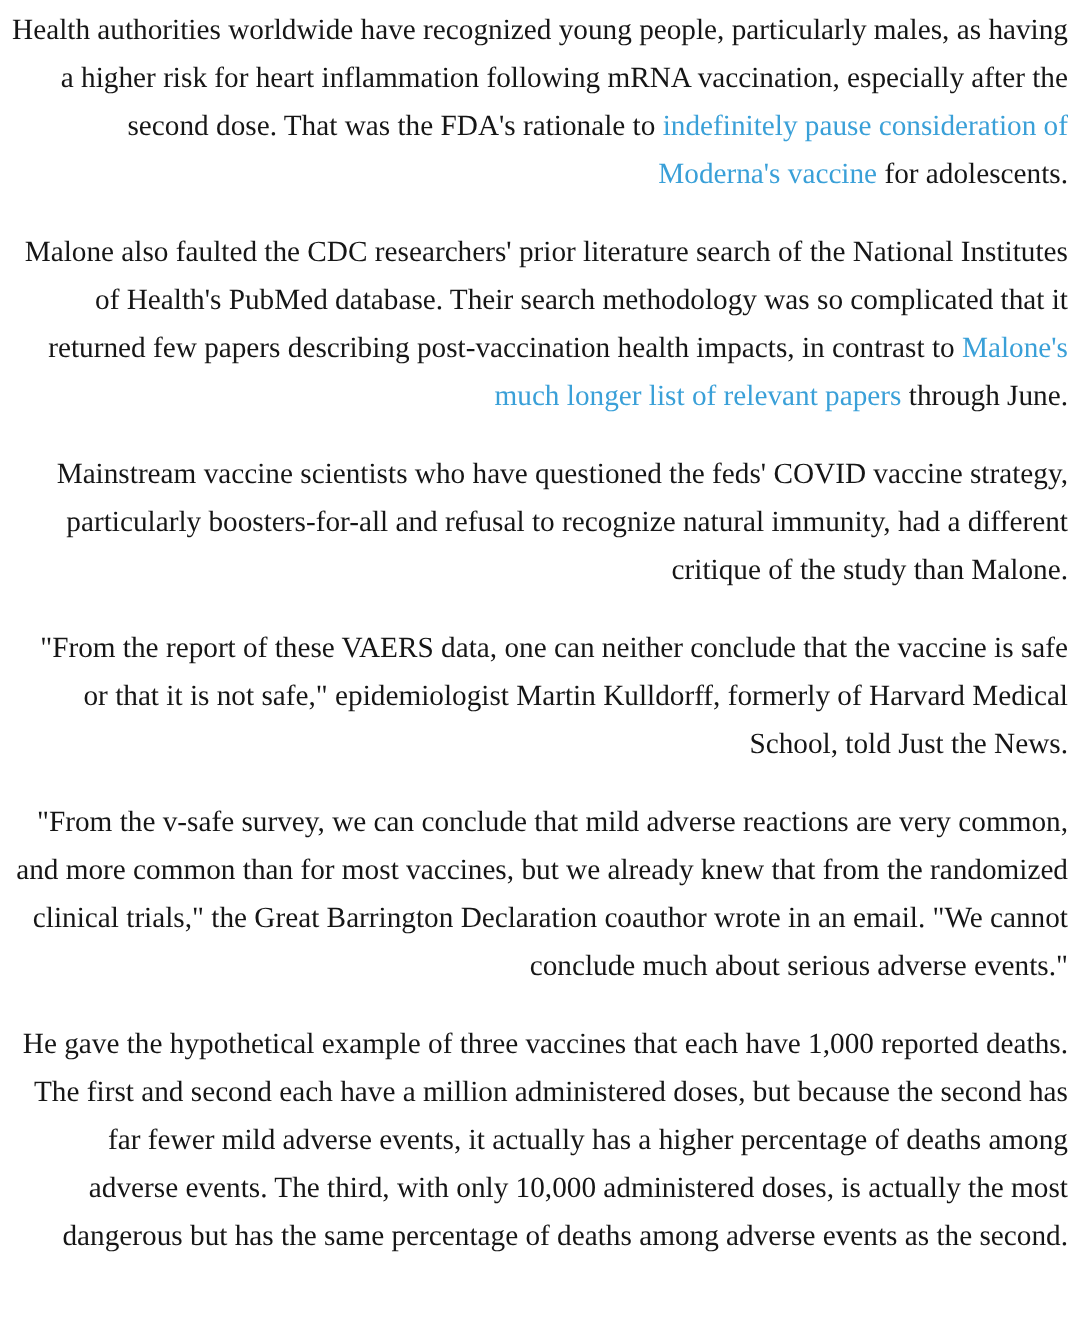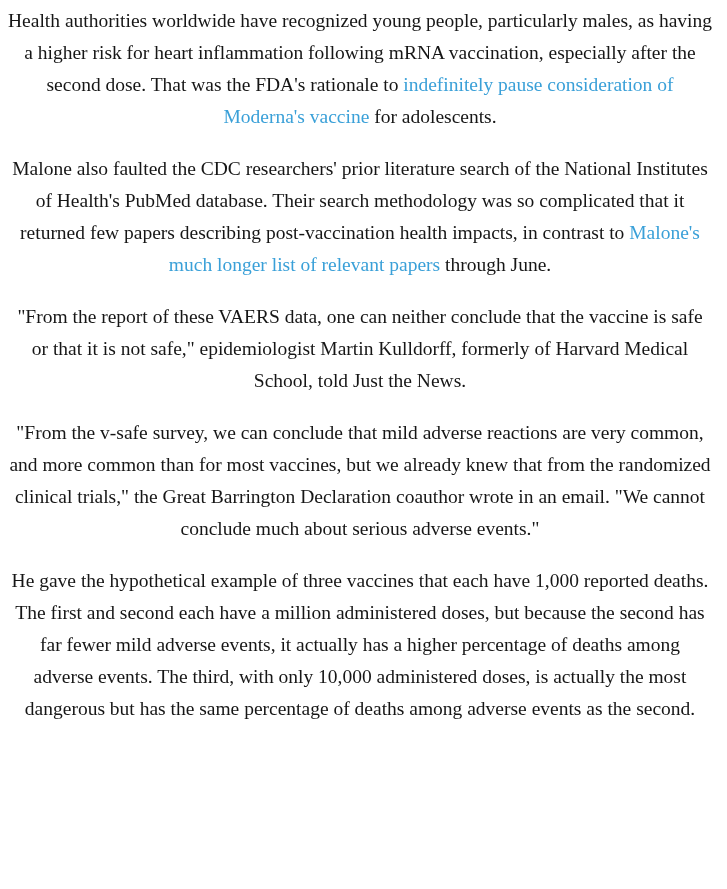--- a/index.html
+++ b/index.html
@@ -13,37 +13,38 @@
     box-sizing: border-box;
   }
   .article-body {
     box-sizing: border-box;
     width: 727px;
     padding: 5px 15px 10px 8px;
     font-family: "Liberation Serif", "DejaVu Serif", serif;
     font-size: 19.5px;
     line-height: 32px;
     color: #161616;
-    text-align: center;
+    text-align: right;
   }
   .article-body p {
     margin: 0 0 20px 0;
     padding: 0;
   }
   .article-body p:last-child {
     margin-bottom: 12px;
   }
   .inline-link {
     color: var(--link-color, #3aa0d8);
     text-decoration: none;
     cursor: pointer;
   }
 </style>
 </head>
 <body style="background: rgb(255, 255, 255);">
 
 <main class="article-body" id="article-body" style="color: rgb(22, 22, 22);">
     <p><span>Health authorities worldwide have recognized young people, particularly males, as having a higher risk for heart inflammation following mRNA vaccination, especially after the second dose. That was the FDA's rationale to </span><a class="inline-link" href="#">indefinitely pause consideration of Moderna's vaccine</a><span> for adolescents.</span></p>
     <p><span>Malone also faulted the CDC researchers' prior literature search of the National Institutes of Health's PubMed database. Their search methodology was so complicated that it returned few papers describing post-vaccination health impacts, in contrast to </span><a class="inline-link" href="#">Malone's much longer list of relevant papers</a><span> through June.</span></p>
+    <p><span>Mainstream vaccine scientists who have questioned the feds' COVID vaccine strategy, particularly boosters-for-all and refusal to recognize natural immunity, had a different critique of the study than Malone.</span></p>
     <p><span>"From the report of these VAERS data, one can neither conclude that the vaccine is safe or that it is not safe," epidemiologist Martin Kulldorff, formerly of Harvard Medical School, told Just the News.</span></p>
     <p><span>"From the v-safe survey, we can conclude that mild adverse reactions are very common, and more common than for most vaccines, but we already knew that from the randomized clinical trials," the Great Barrington Declaration coauthor wrote in an email. "We cannot conclude much about serious adverse events."</span></p>
     <p><span>He gave the hypothetical example of three vaccines that each have 1,000 reported deaths. The first and second each have a million administered doses, but because the second has far fewer mild adverse events, it actually has a higher percentage of deaths among adverse events. The third, with only 10,000 administered doses, is actually the most dangerous but has the same percentage of deaths among adverse events as the second.</span></p>
   </main>
 
 </body></html>

